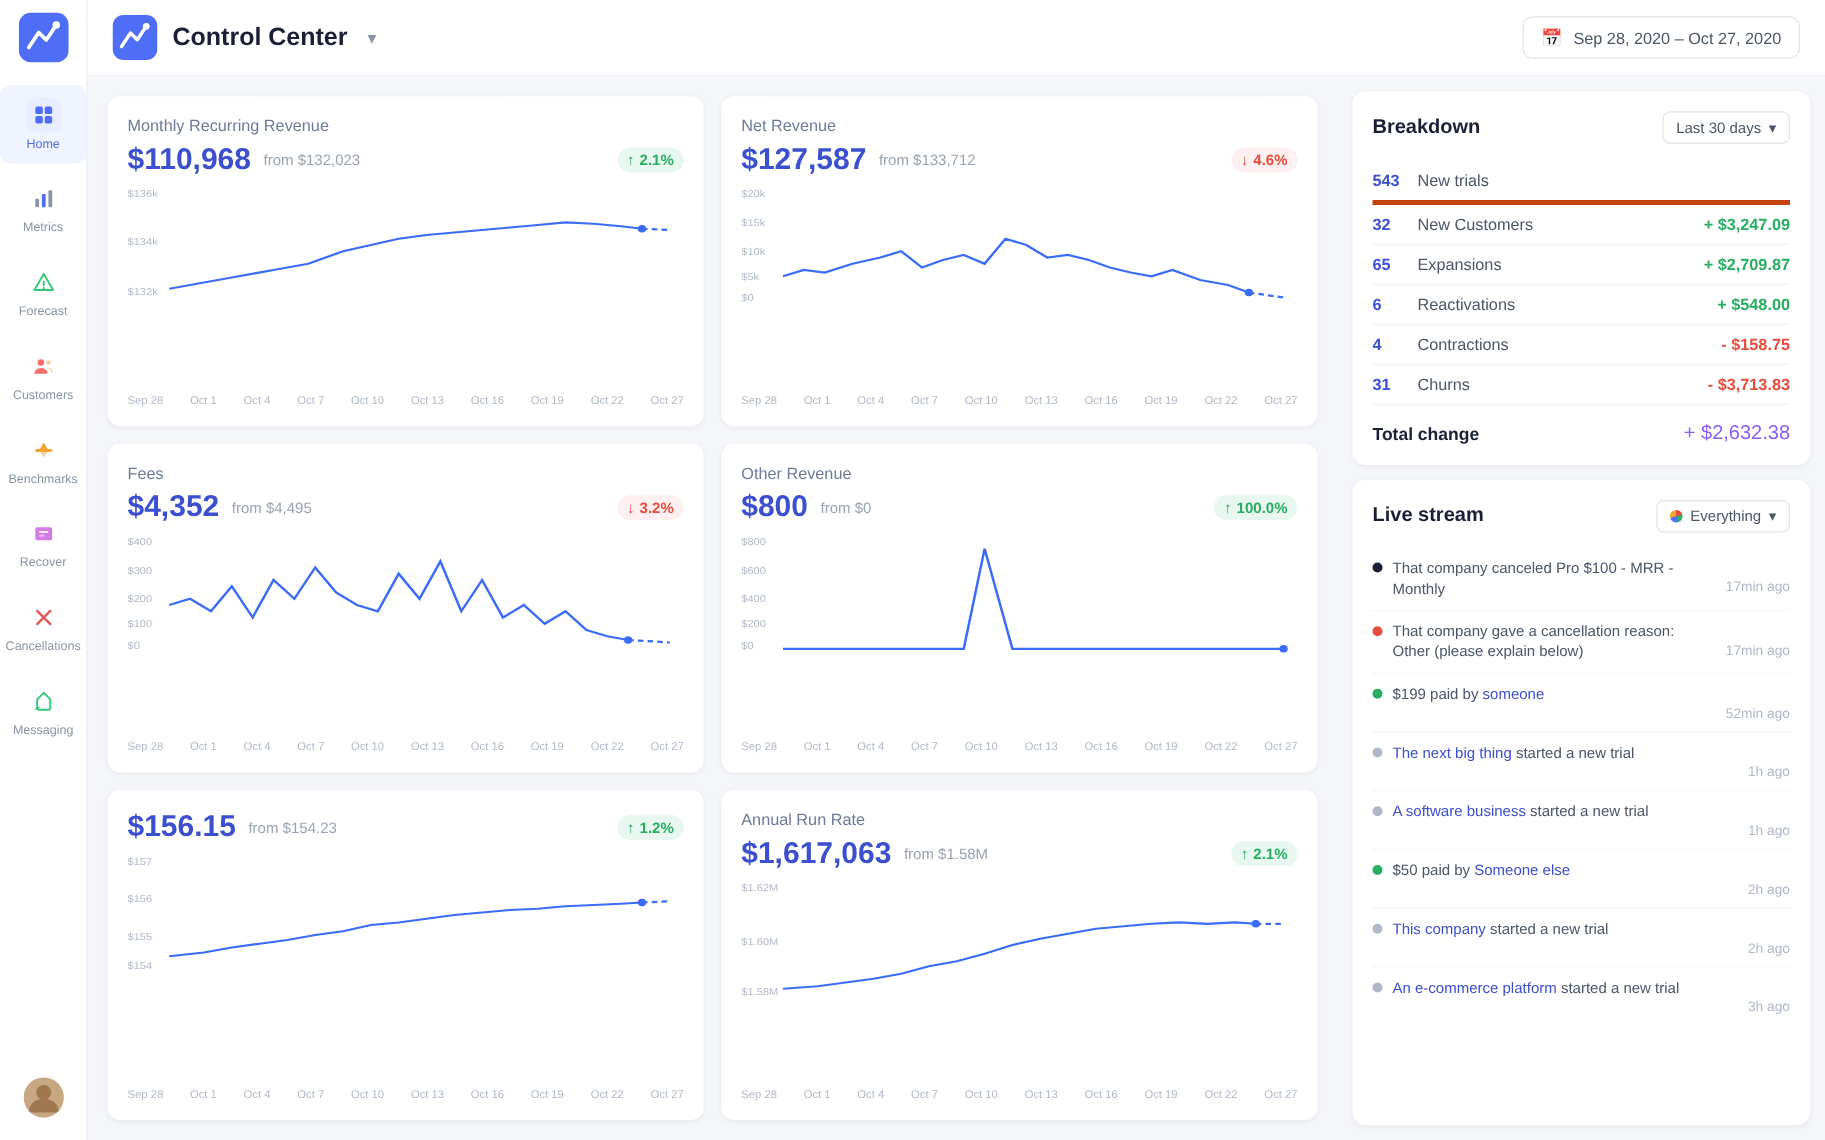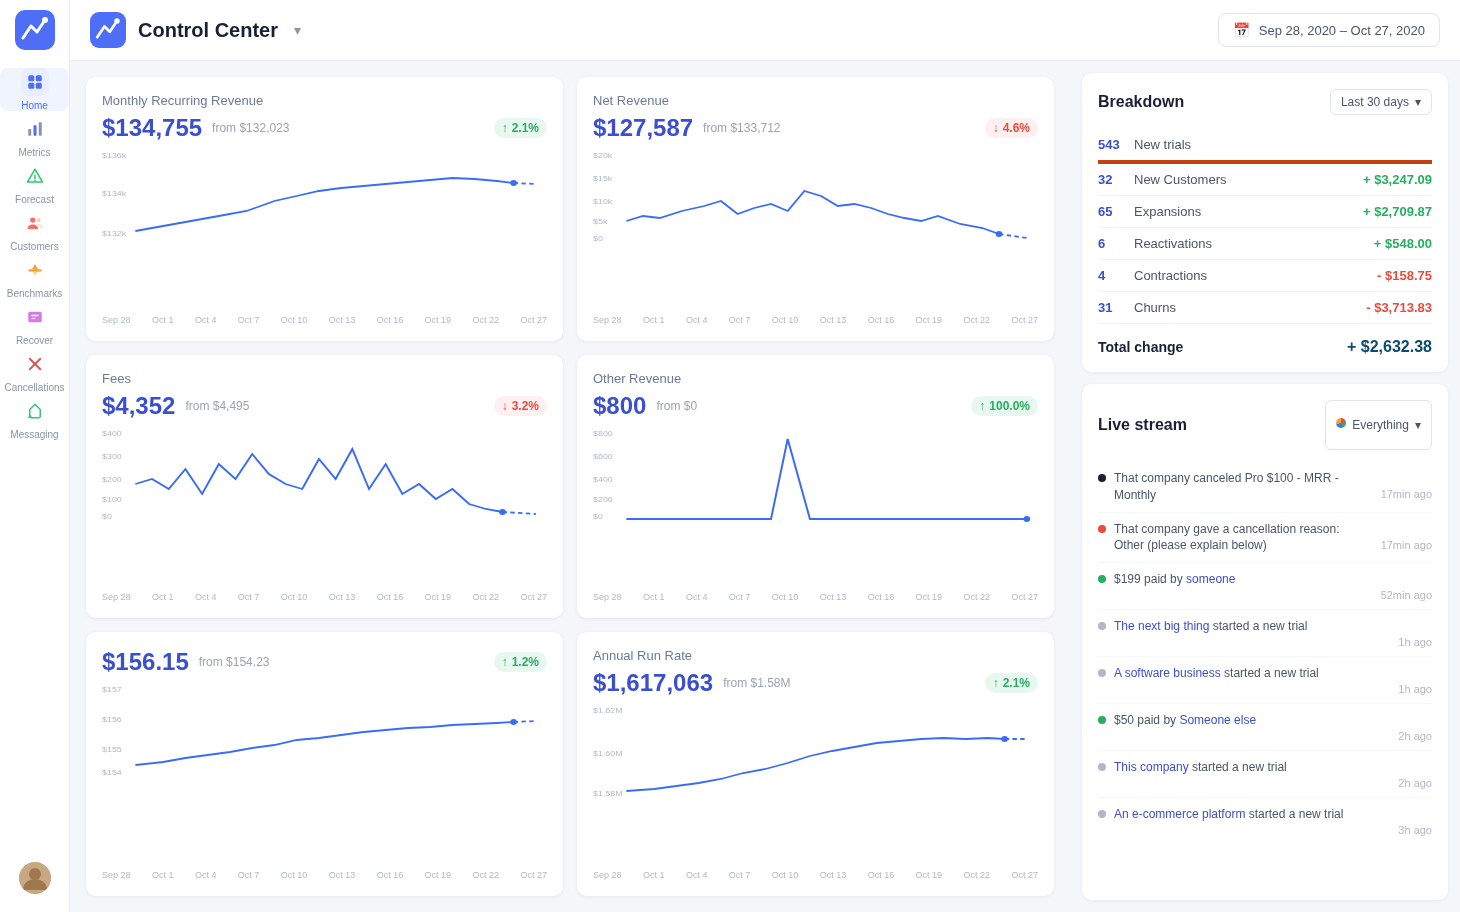--- a/index.html
+++ b/index.html
@@ -1,21 +1,21 @@
 <!DOCTYPE html>
 <html><head>
   <meta charset="utf-8">
   <style>
     * { margin: 0; padding: 0; box-sizing: border-box; }
     body { font-family: -apple-system, BlinkMacSystemFont, 'Segoe UI', sans-serif; background: #f4f6f9; display: flex; height: 912px; overflow: hidden; }
 
     
     .sidebar { width: 70px; background: #fff; display: flex; flex-direction: column; align-items: center; padding: 10px 0; border-right: 1px solid #e8ecf0; gap: 0; }
     .sidebar-logo { width: 40px; height: 40px; margin-bottom: 16px; }
-    .sidebar-item { display: flex; flex-direction: column; align-items: center; padding: 0 8px; width: 100%; cursor: pointer; border-radius: 8px; margin: 2px 4px; gap: 4px; }
+    .sidebar-item { display: flex; flex-direction: column; align-items: center; padding: 10px 8px; width: 100%; cursor: pointer; border-radius: 8px; margin: 2px 4px; gap: 4px; }
     .sidebar-item.active { background: #f0f4ff; }
     .sidebar-icon { width: 28px; height: 28px; display: flex; align-items: center; justify-content: center; border-radius: 8px; }
     .sidebar-label { font-size: 10px; color: #8a94a6; font-weight: 500; }
     .sidebar-item.active .sidebar-label { color: #4f6ef7; }
     .avatar-bottom { width: 32px; height: 32px; border-radius: 50%; background: #c8a882; margin-top: auto; margin-bottom: 8px; overflow: hidden; display: flex; align-items: center; justify-content: center; }
 
     
     .main { flex: 1; display: flex; flex-direction: column; overflow: hidden; }
 
     
@@ -51,30 +51,30 @@
     .panel-dropdown { display: flex; align-items: center; gap: 6px; border: 1px solid #e0e4ea; border-radius: 6px; padding: 5px 10px; font-size: 12px; color: #4a5568; cursor: pointer; }
     .breakdown-row { display: flex; align-items: center; padding: 8px 0; border-bottom: 1px solid #f0f2f5; }
     .breakdown-row:last-child { border-bottom: none; }
     .breakdown-count { font-size: 13px; font-weight: 700; color: #3b4fcf; min-width: 30px; }
     .breakdown-label { font-size: 13px; color: #4a5568; flex: 1; margin-left: 6px; }
     .breakdown-value { font-size: 13px; font-weight: 600; }
     .val-green { color: #27ae60; }
     .val-red { color: #e74c3c; }
     .total-row { display: flex; align-items: center; padding-top: 10px; margin-top: 4px; }
     .total-label { font-size: 14px; font-weight: 600; color: #1a1f36; flex: 1; }
-    .total-value { font-size: 16px; font-weight: 700; color: #0c4a6e; }
+    .total-value { font-size: 16px; font-weight: 400; color: #8b5cf6; }
     .new-trials-row { display: flex; align-items: center; padding: 8px 0; border-bottom: 4px solid #c2410c; }
     .new-trials-count { font-size: 13px; font-weight: 700; color: #3b4fcf; min-width: 30px; }
     .new-trials-label { font-size: 13px; color: #4a5568; margin-left: 6px; }
 
     
     .livestream-panel { background: #fff; border-radius: 10px; padding: 16px; box-shadow: 0 1px 4px rgba(0,0,0,0.06); flex: 1; overflow-y: auto; }
     .ls-header { display: flex; align-items: center; justify-content: space-between; margin-bottom: 12px; }
     .ls-title { font-size: 16px; font-weight: 700; color: #1a1f36; }
-    .ls-dropdown { display: flex; align-items: flex-start; gap: 6px; border: 1px solid #e0e4ea; border-radius: 6px; padding: 17px 10px; font-size: 12px; color: #4a5568; cursor: pointer; }
+    .ls-dropdown { display: flex; align-items: center; gap: 6px; border: 1px solid #e0e4ea; border-radius: 6px; padding: 5px 10px; font-size: 12px; color: #4a5568; cursor: pointer; }
     .ls-dot { width: 8px; height: 8px; border-radius: 50%; display: inline-block; }
     .ls-item { display: flex; align-items: flex-start; padding: 8px 0; border-bottom: 1px solid #f5f6fa; gap: 8px; }
     .ls-item:last-child { border-bottom: none; }
     .ls-indicator { width: 8px; height: 8px; border-radius: 50%; margin-top: 4px; flex-shrink: 0; }
     .ls-text { font-size: 12px; color: #4a5568; flex: 1; line-height: 1.4; }
     .ls-text a { color: #3b4fcf; text-decoration: none; font-weight: 500; }
     .ls-time { font-size: 11px; color: #b0b8c8; flex-shrink: 0; margin-top: 18px; }
 
     
     .chart-line { fill: none; stroke: #3b6cf7; stroke-width: 1.8; }
@@ -201,21 +201,21 @@
     </div>
   </div>
 
   <div class="content">
 
     <div class="charts-area">
 
       <div class="chart-card">
         <div class="chart-title">Monthly Recurring Revenue</div>
         <div class="chart-value-row">
-          <span class="chart-value">$134,755</span>
+          <span class="chart-value">$110,968</span>
           <span class="chart-from">from $132,023</span>
           <div class="chart-badge badge-up">
             <span>↑</span>
             <span>2.1%</span>
           </div>
         </div>
         <div class="chart-svg-container">
           <svg width="100%" height="100" viewBox="0 0 400 100" preserveAspectRatio="none">
             <text x="0" y="12" class="y-label">$136k</text>
             <text x="0" y="50" class="y-label">$134k</text>

